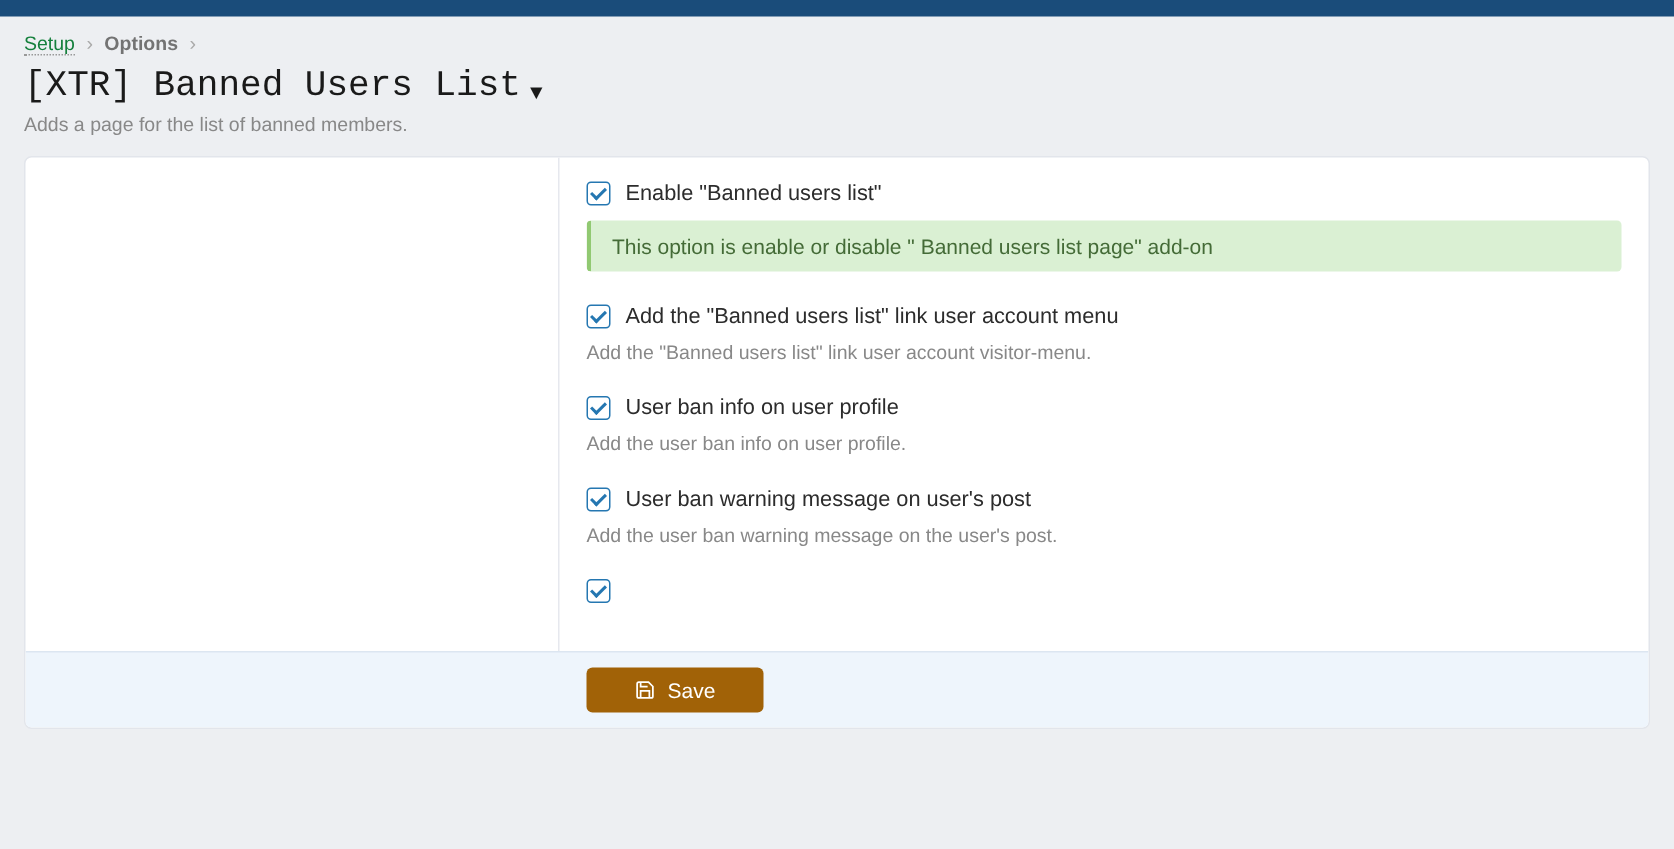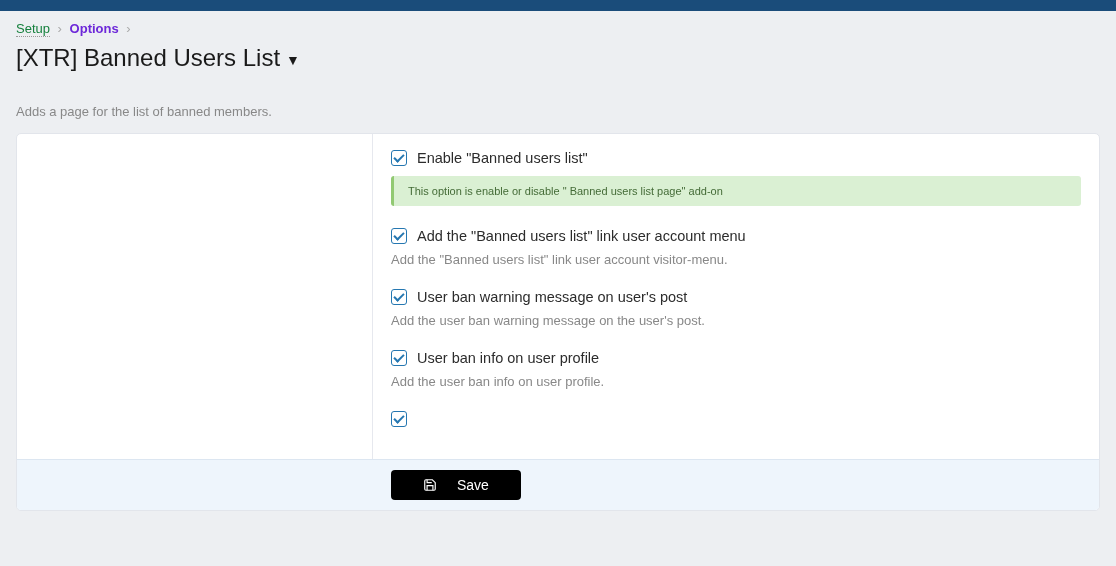--- a/index.html
+++ b/index.html
@@ -26,41 +26,41 @@
     .breadcrumb a {
       color: #15803d;
       text-decoration: none;
       border-bottom: 1px dotted #999;
     }
     .breadcrumb .sep {
       margin: 0 4px;
       color: #aaa;
     }
     .breadcrumb .current {
-      color: #6d28d9;
+      color: #737373;
       font-weight: bold;
     }
     .page-title {
       padding: 0 16px;
       font-size: 24px;
       font-weight: 400;
       color: #1a1a1a;
       display: flex;
-      align-items: center;
+      align-items: flex-end;
       gap: 6px;
+      font-family: Liberation Mono, monospace;
     }
     .page-title .caret {
       font-size: 14px;
       margin-top: 4px;
     }
     .page-description {
       padding: 4px 16px 14px;
       font-size: 13px;
       color: #888;
-      margin-top: 28px;
     }
     .panel {
       background: #fff;
       border: 1px solid #e2e5eb;
       border-radius: 5px;
       margin: 0 16px 16px;
       overflow: hidden;
     }
     .panel-body {
       display: flex;
@@ -114,43 +114,43 @@
       color: #888;
       margin-left: 0;
       padding-top: 2px;
     }
     .hint-box {
       background: #daf0d3;
       border-left: 3px solid #91c972;
       border-radius: 3px;
       padding: 9px 14px;
       margin-top: 10px;
-      font-size: 11px;
+      font-size: 14px;
       color: #446b37;
     }
     .panel-footer {
       background: #eef5fc;
       border-top: 1px solid #dce6f1;
       padding: 10px 18px;
       display: flex;
     }
     .footer-spacer {
       width: 356px;
     }
     .save-button {
-      background: #000000;
+      background: #a16207;
       color: #fff;
       border: none;
       border-radius: 4px;
       padding: 7px 32px;
       font-size: 14px;
       cursor: pointer;
       display: inline-flex;
       align-items: center;
-      gap: 20px;
+      gap: 8px;
     }
     .save-icon {
       display: inline-block;
       width: 14px;
       height: 14px;
     }
   </style>
 </head>
 <body>
 
@@ -186,31 +186,31 @@
         <div class="option-header">
           <span class="checkbox checked"></span>
           <span class="option-label">Add the "Banned users list" link user account menu</span>
         </div>
         <div class="option-desc">Add the "Banned users list" link user account visitor-menu.</div>
       </div>
 
       <div class="option">
         <div class="option-header">
           <span class="checkbox checked"></span>
+          <span class="option-label">User ban info on user profile</span>
+        </div>
+        <div class="option-desc">Add the user ban info on user profile.</div>
+      </div>
+
+      <div class="option">
+        <div class="option-header">
+          <span class="checkbox checked"></span>
           <span class="option-label">User ban warning message on user's post</span>
         </div>
         <div class="option-desc">Add the user ban warning message on the user's post.</div>
-      </div>
-
-      <div class="option">
-        <div class="option-header">
-          <span class="checkbox checked"></span>
-          <span class="option-label">User ban info on user profile</span>
-        </div>
-        <div class="option-desc">Add the user ban info on user profile.</div>
       </div>
 
       <div class="option">
         <div class="option-header">
           <span class="checkbox checked"></span>
         </div>
       </div>
 
     </div>
   </div>

